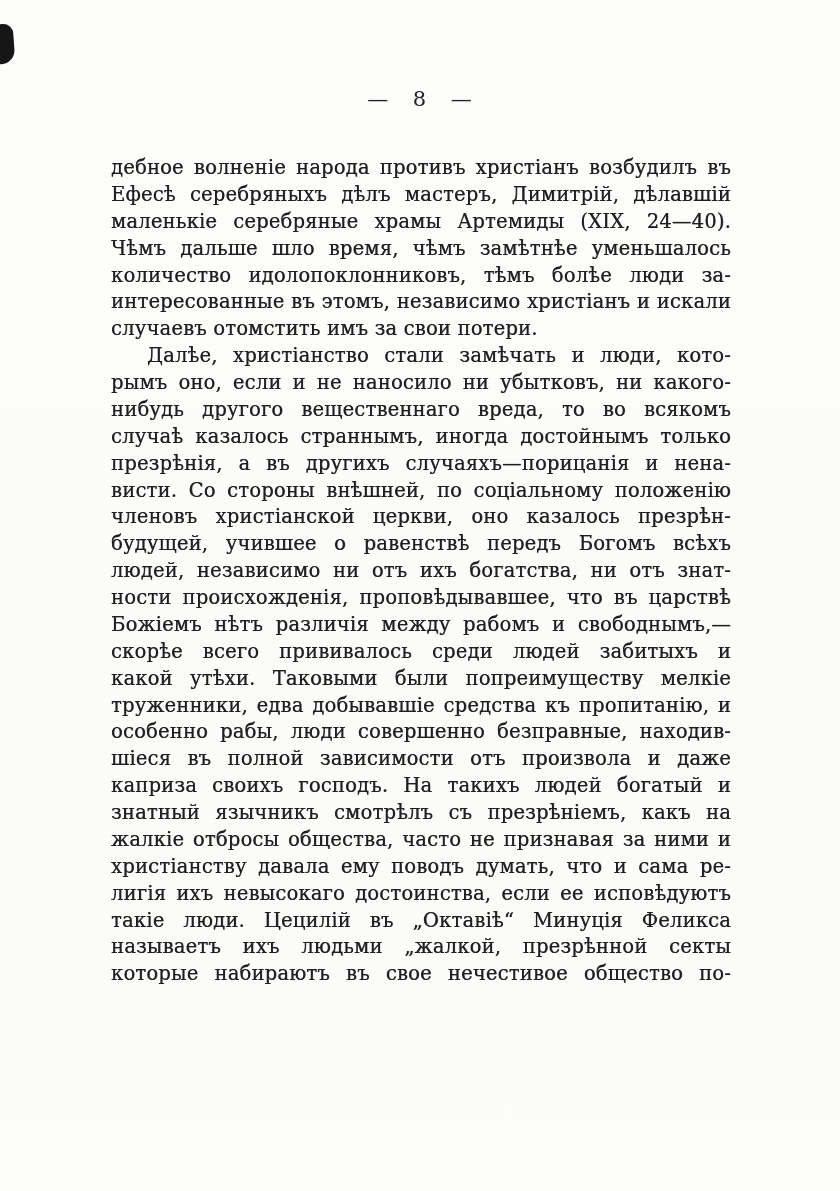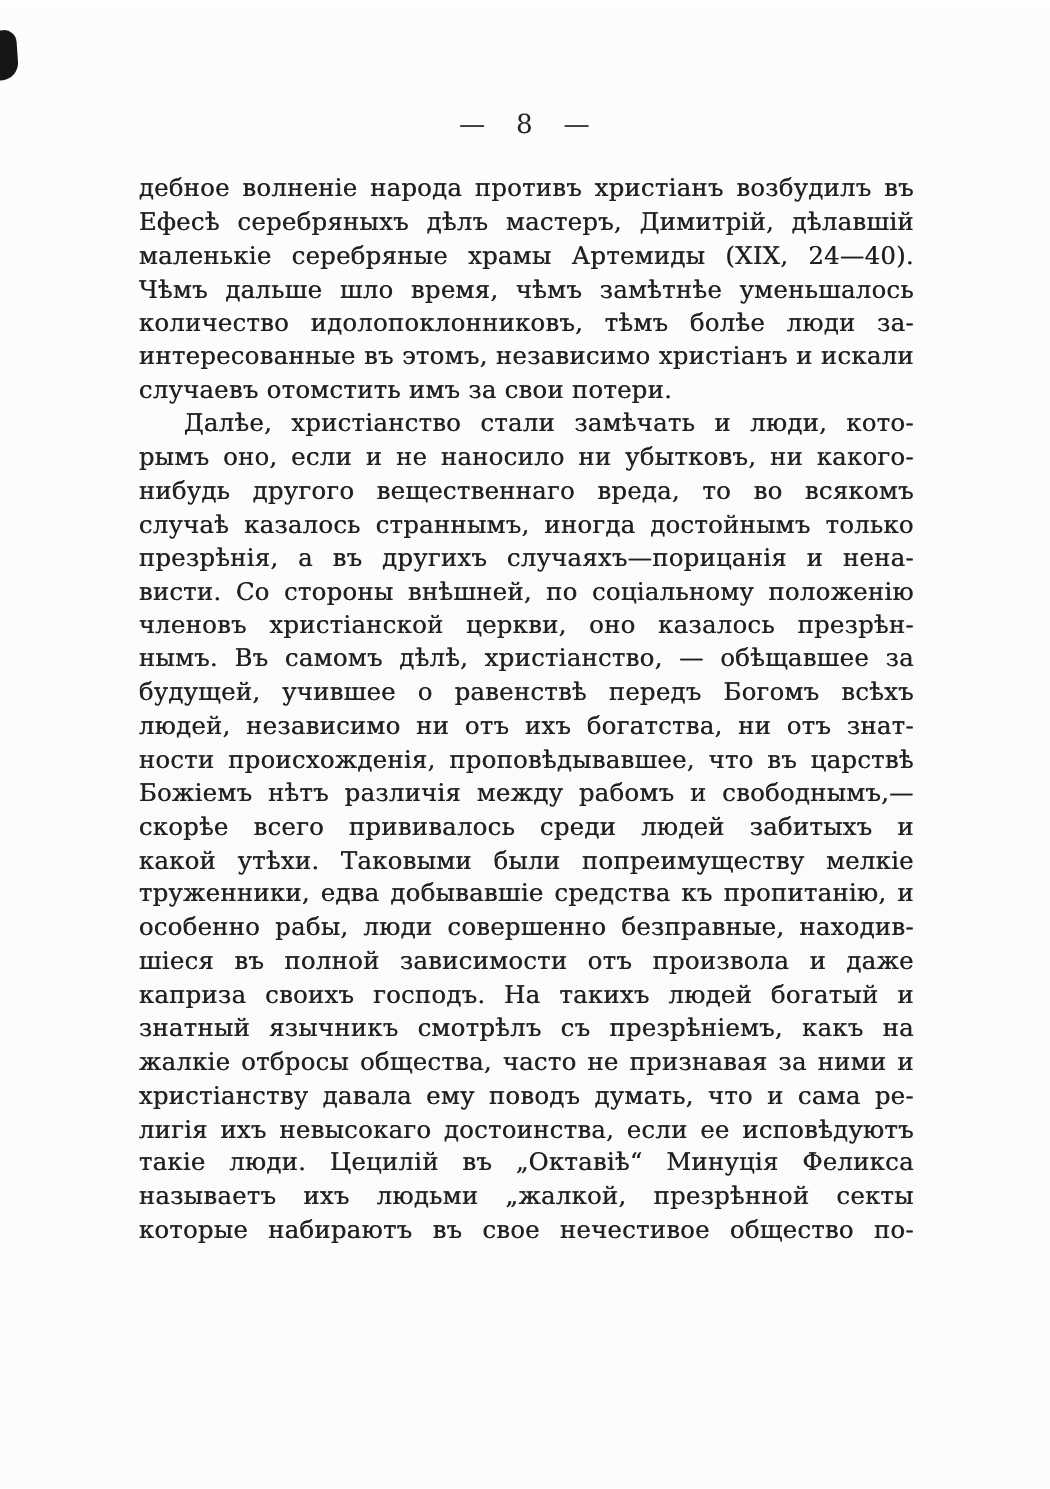--- a/index.html
+++ b/index.html
@@ -35,21 +35,21 @@
     left: 0;
     width: 100%;
     text-align: center;
     font-size: 21px;
     letter-spacing: 1px;
     word-spacing: 16px;
     color: #242424;
   }
   .text-block {
     position: absolute;
-    top: 138px;
+    top: 155px;
     left: 111px;
     width: 620px;
   }
   .paragraph {
     margin: 0;
     padding: 0;
   }
   .line {
     font-size: 19.5px;
     line-height: 26.88px;
@@ -83,21 +83,20 @@
         <div class="line endline">случаевъ отомстить имъ за свои потери.</div>
       </div>
       <div class="paragraph">
         <div class="line indent">Далѣе, христіанство стали замѣчать и люди, кото-</div>
         <div class="line">рымъ оно, если и не наносило ни убытковъ, ни какого-</div>
         <div class="line">нибудь другого вещественнаго вреда, то во всякомъ</div>
         <div class="line">случаѣ казалось страннымъ, иногда достойнымъ только</div>
         <div class="line">презрѣнія, а въ другихъ случаяхъ—порицанія и нена-</div>
         <div class="line">висти. Со стороны внѣшней, по соціальному положенію</div>
         <div class="line">членовъ христіанской церкви, оно казалось презрѣн-</div>
-        <div class="line">нымъ. Въ самомъ дѣлѣ, христіанство, — обѣщавшее за</div>
         <div class="line">будущей, учившее о равенствѣ передъ Богомъ всѣхъ</div>
         <div class="line">людей, независимо ни отъ ихъ богатства, ни отъ знат-</div>
         <div class="line">ности происхожденія, проповѣдывавшее, что въ царствѣ</div>
         <div class="line">Божіемъ нѣтъ различія между рабомъ и свободнымъ,—</div>
         <div class="line">скорѣе всего прививалось среди людей забитыхъ и</div>
         <div class="line">какой утѣхи. Таковыми были попреимуществу мелкіе</div>
         <div class="line">труженники, едва добывавшіе средства къ пропитанію, и</div>
         <div class="line">особенно рабы, люди совершенно безправные, находив-</div>
         <div class="line">шіеся въ полной зависимости отъ произвола и даже</div>
         <div class="line">каприза своихъ господъ. На такихъ людей богатый и</div>

